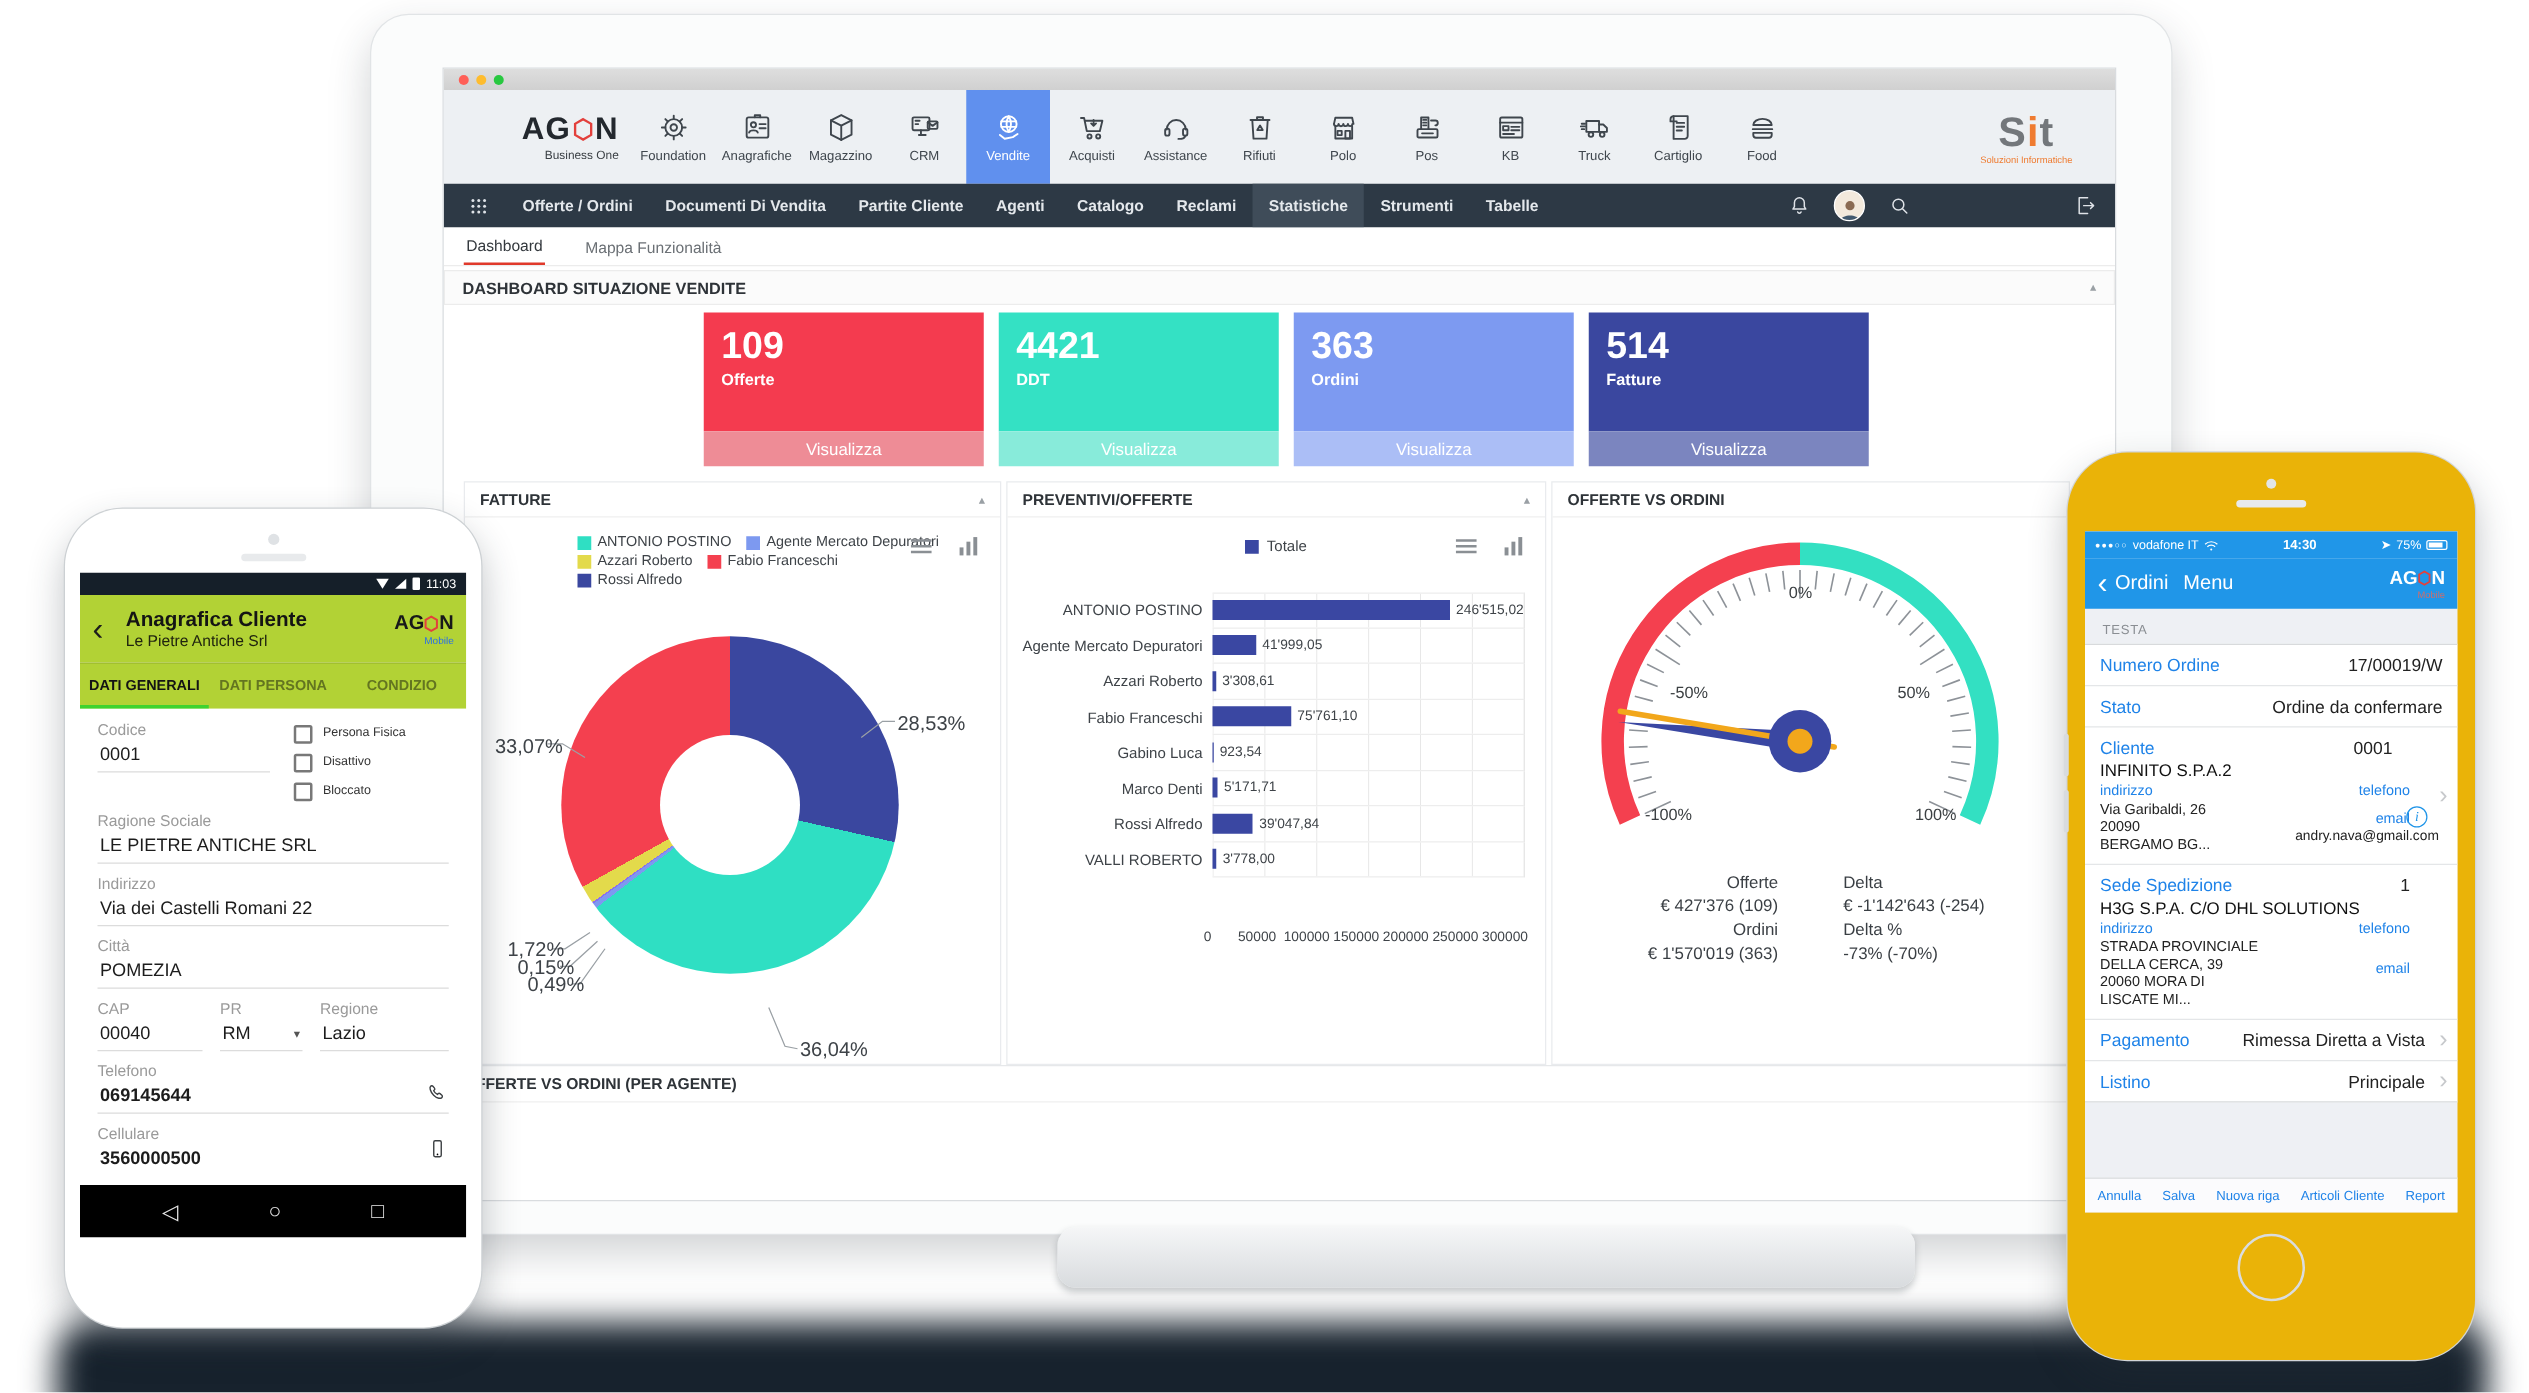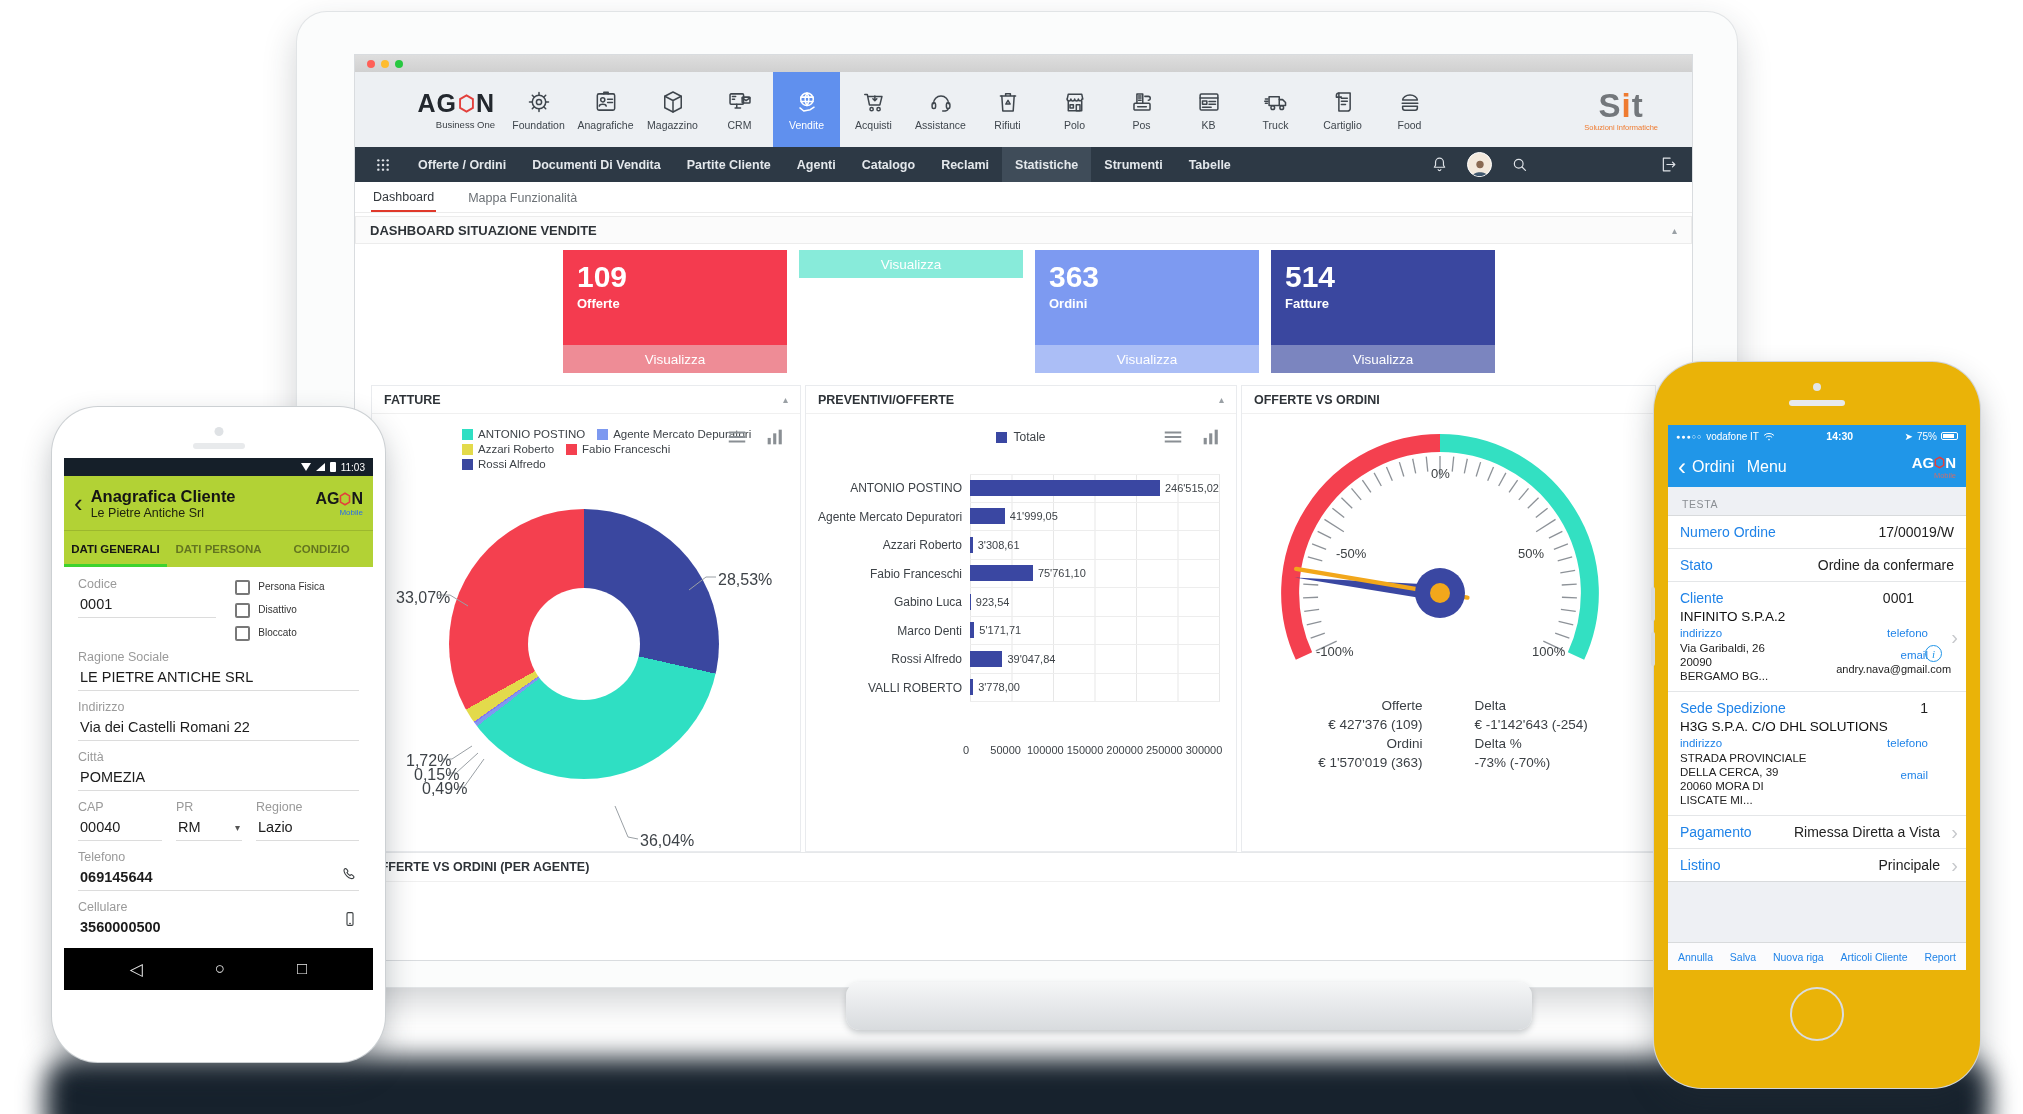--- a/index.html
+++ b/index.html
@@ -104,21 +104,21 @@
   .phone-a { position:absolute; left:52px; top:407px; width:333px; height:655px; background:#fff; border-radius:46px; box-shadow:0 0 0 1px #ccd0d3, 0 14px 30px rgba(35,45,55,.3); }
   .pa-cam { position:absolute; left:50%; top:20px; transform:translateX(-50%); width:9px; height:9px; border-radius:50%; background:#dfe2e5; }
   .pa-slot { position:absolute; left:50%; top:36px; transform:translateX(-50%); width:52px; height:6px; border-radius:4px; background:#e8eaec; }
   .pa-screen { position:absolute; left:12px; top:51px; width:309px; height:532px; overflow:hidden; background:#fff; display:flex; flex-direction:column; }
   .pa-status { height:18px; background:#151f29; display:flex; align-items:center; justify-content:flex-end; gap:5px; padding-right:8px; color:#fff; font-size:10px; }
   .tri-wifi { width:0; height:0; border-left:5px solid transparent; border-right:5px solid transparent; border-top:8px solid #fff; }
   .tri-sig { width:0; height:0; border-left:9px solid transparent; border-bottom:8px solid #fff; }
   .batt-a { width:6px; height:10px; background:#fff; border-radius:1px; }
   .pa-head { height:54px; background:#b2d235; display:flex; align-items:center; padding:0 10px; }
   .pa-back { font-size:26px; color:#1c1c1c; margin-right:8px; line-height:1; }
-  .pa-tt { flex:1; }
+  .pa-tt { flex:1;margin-left:10px; }
   .pa-title { font-size:16.5px; font-weight:bold; color:#141414; }
   .pa-sub { font-size:12.5px; color:#20240f; }
   .pa-logo { text-align:right; }
   .pa-logo .l1 { display:flex; align-items:center; font-size:16px; font-weight:bold; color:#17181a; }
   .pa-logo .l2 { font-size:8px; color:#2a6fe8; text-align:right; }
   .pa-tabs { height:37px; background:#b2d235; display:flex; border-top:1px solid rgba(0,0,0,.12); }
   .pa-tab { flex:1; display:flex; align-items:center; justify-content:center; font-size:11.5px; font-weight:bold; color:rgba(35,40,15,.55); position:relative; white-space:nowrap; }
   .pa-tab.active { color:#141414; }
   .pa-tab.active::after { content:""; position:absolute; left:0; right:0; bottom:0; height:3px; background:#3ed32f; }
   .pa-form { height:381px; background:#fff; padding:10px 14px 0; position:relative; overflow:hidden; }
@@ -394,20 +394,24 @@
 
       <div class="kpirow">
         <div class="kpi">
           <div class="kpi-top" style="background: rgb(244, 59, 79);">
               <div class="kpi-val">109</div>
               <div class="kpi-lab">Offerte</div>
             </div>
           <div class="kpi-foot" style="background: rgb(238, 140, 150);">Visualizza</div>
         </div>
         <div class="kpi">
+          <div class="kpi-top" style="background: rgb(52, 225, 196);">
+              <div class="kpi-val">4421</div>
+              <div class="kpi-lab">DDT</div>
+            </div>
           <div class="kpi-foot" style="background: rgb(136, 235, 218);">Visualizza</div>
         </div>
         <div class="kpi">
           <div class="kpi-top" style="background: rgb(125, 154, 241);">
               <div class="kpi-val">363</div>
               <div class="kpi-lab">Ordini</div>
             </div>
           <div class="kpi-foot" style="background: rgb(171, 190, 246);">Visualizza</div>
         </div>
         <div class="kpi">

